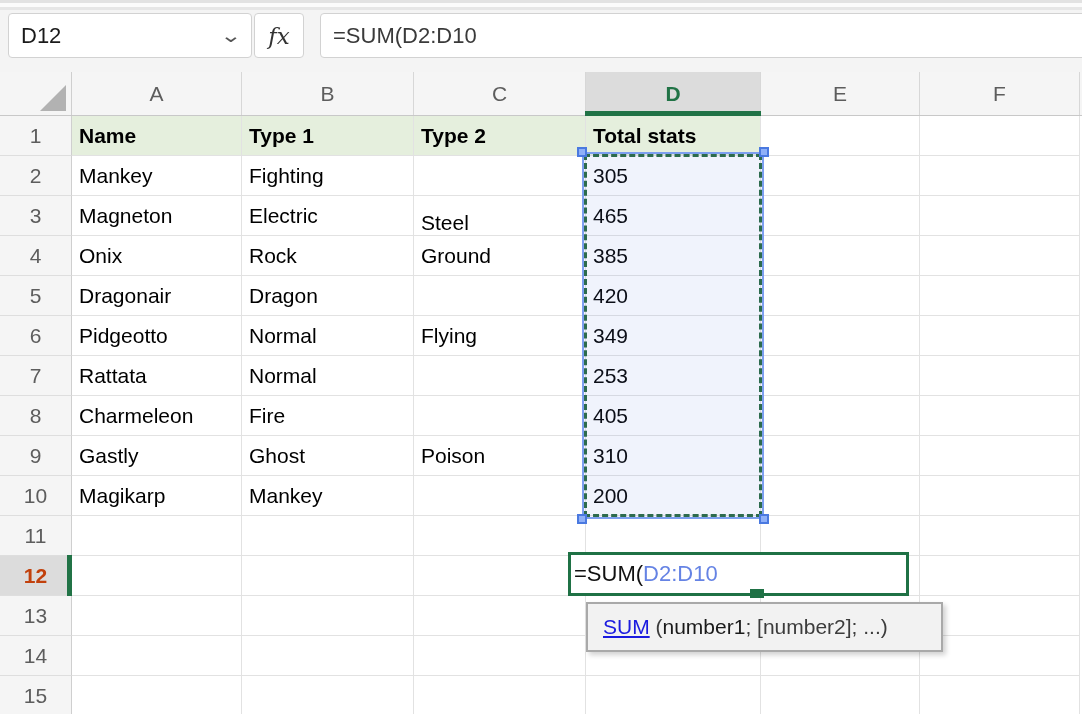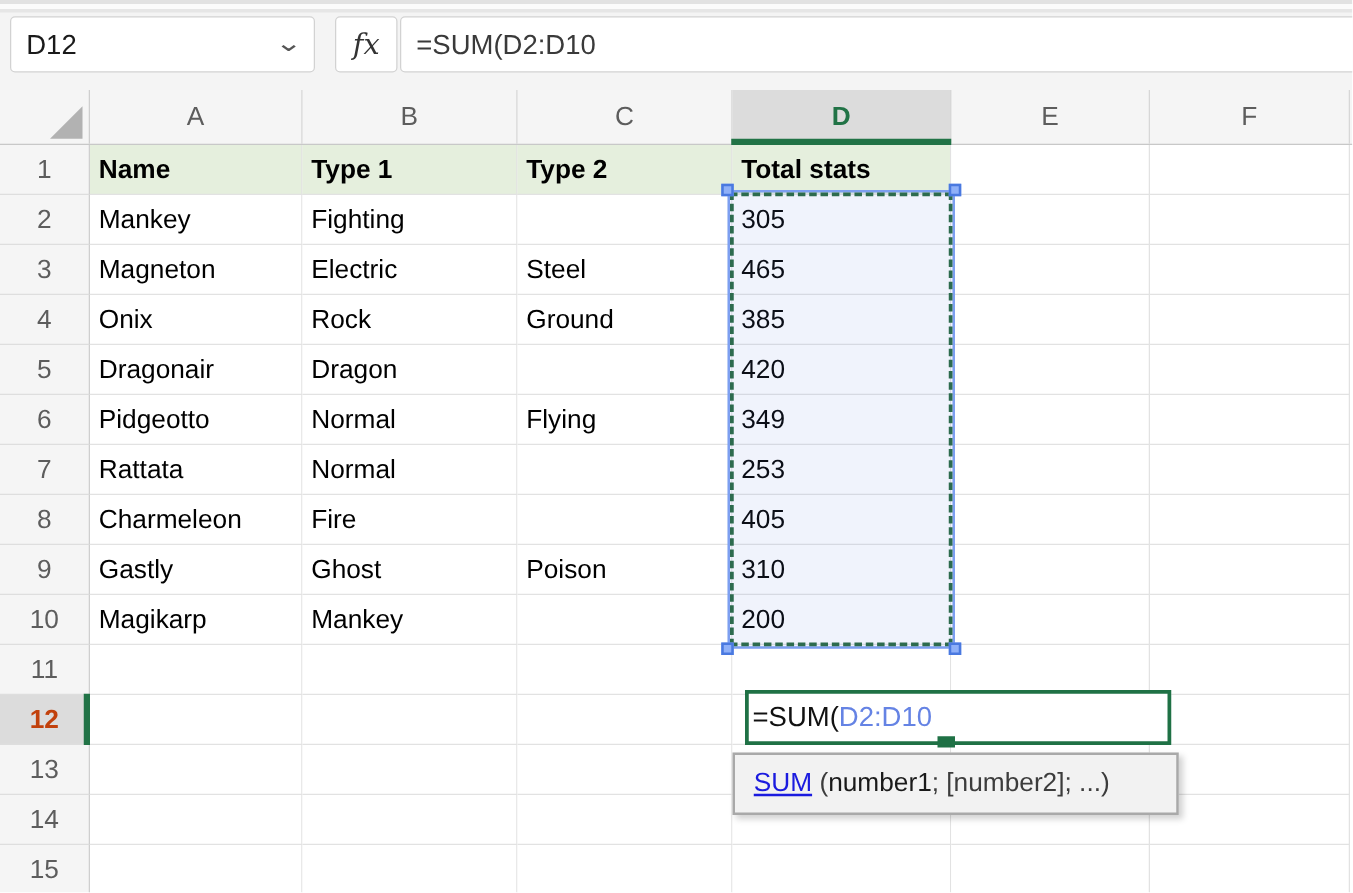--- a/index.html
+++ b/index.html
@@ -5,21 +5,21 @@
   *{margin:0;padding:0;box-sizing:border-box;}
   html,body{background:#fff;}
   body{font-family:"Liberation Sans",sans-serif;}
   .app{position:relative;width:1082px;height:714px;background:#fff;overflow:hidden;}
 
   
   .toolbar{position:relative;height:72px;background:#f4f4f4;}
   .topband{height:10px;background:linear-gradient(#e2e2e2 0,#e2e2e2 3px,#fbfbfb 3px,#fbfbfb 7px,#e6e6e6 7px,#e6e6e6 10px);}
   .namebox{position:absolute;left:8px;top:13px;width:244px;height:45px;background:#fff;border:1px solid #d2d2d2;border-radius:4px;display:flex;align-items:center;justify-content:space-between;padding:0 12px;font-size:22px;color:#1a1a1a;}
   .chev{color:#555;font-size:19px;line-height:1;transform:scaleX(1.4);}
-  .fxbox{position:absolute;left:268px;top:13px;width:50px;height:45px;background:#fff;border:1px solid #d2d2d2;border-radius:4px;display:flex;align-items:center;justify-content:center;}
+  .fxbox{position:absolute;left:254px;top:13px;width:50px;height:45px;background:#fff;border:1px solid #d2d2d2;border-radius:4px;display:flex;align-items:center;justify-content:center;}
   .fx{font-family:"DejaVu Serif",serif;font-style:italic;font-size:23px;color:#333;}
   .formulabar{position:absolute;left:320px;top:13px;right:-6px;height:45px;background:#fff;border:1px solid #d2d2d2;border-radius:4px 0 0 4px;display:flex;align-items:center;padding-left:12px;font-size:22px;color:#3a3a3a;}
 
   
   .sheet{position:relative;height:642px;background:#fff;}
   .hdr-row{display:flex;height:44px;background:#f5f5f5;border-bottom:1px solid #c8c8c8;}
   .corner{position:relative;width:72px;border-right:1px solid #cfcfcf;flex:none;}
   .corner-tri{position:absolute;right:5px;bottom:4px;width:0;height:0;border-bottom:26px solid #b2b2b2;border-left:26px solid transparent;}
   .colhdr{position:relative;display:flex;align-items:center;justify-content:center;font-size:21px;color:#5d5d5d;border-right:1px solid #d7d7d7;flex:none;}
   .colhdr.sel{background:#dcdcdc;color:#217346;font-weight:700;}
@@ -31,21 +31,21 @@
   .cell{border-right:1px solid #e2e2e2;border-bottom:1px solid #e2e2e2;display:flex;align-items:center;padding-left:7px;font-size:21px;color:#000;white-space:nowrap;overflow:visible;flex:none;background:#fff;}
   .cell.g{background:#e5efdd;}
   .cell.b{font-weight:700;}
 
   
   .selection{position:absolute;left:582px;top:80px;width:182px;height:367px;border:2px solid #7d9ff0;background:rgba(110,140,230,0.10);z-index:5;}
   .selection::before{content:"";position:absolute;inset:0;border:3px dashed #2d6b4e;}
   .handle{position:absolute;width:10px;height:10px;background:#8fb0f8;border:2px solid #4a79e0;z-index:6;}
   .h-tl{left:-7px;top:-7px}.h-tr{right:-7px;top:-7px}.h-bl{left:-7px;bottom:-7px}.h-br{right:-7px;bottom:-7px}
 
-  .editbox{position:absolute;left:596px;top:480px;width:341px;height:44px;background:#fff;border:3px solid #1f7145;z-index:7;display:flex;align-items:center;padding-left:3px;font-size:22px;color:#111;}
+  .editbox{position:absolute;left:568px;top:480px;width:341px;height:44px;background:#fff;border:3px solid #1f7145;z-index:7;display:flex;align-items:center;padding-left:3px;font-size:22px;color:#111;}
   .f-ref{color:#6583e4;}
   .fillhandle{position:absolute;left:750px;top:517px;width:14px;height:9px;background:#1f7145;z-index:8;}
 
   .tooltip{position:absolute;left:586px;top:530px;width:357px;height:50px;background:#f2f2f2;border:2px solid #a9a9a9;box-shadow:3px 3px 5px rgba(0,0,0,0.18);z-index:9;display:flex;align-items:center;padding-left:15px;font-size:21px;color:#3c3c3c;white-space:pre;}
   .tooltip a{color:#1b1bdf;text-decoration:underline;cursor:pointer;}
   .tooltip b{color:#1a1a1a;font-weight:400;}
 </style>
 </head>
 <body>
 
@@ -132,21 +132,21 @@
         <div class="row">
           <div class="rowhdr">
             <span>3</span>
           </div>
           <div class="cell" style="width: 170px;">
             <span>Magneton</span>
           </div>
           <div class="cell" style="width: 172px;">
             <span>Electric</span>
           </div>
-          <div class="cell" style="width: 172px;">
+          <div class="cell" style="width: 172px; align-items: flex-end;">
             <span>Steel</span>
           </div>
           <div class="cell" style="width: 175px;">
             <span>465</span>
           </div>
           <div class="cell" style="width: 159px;"></div>
           <div class="cell" style="width: 160px;"></div>
         </div>
         <div class="row">
           <div class="rowhdr">

